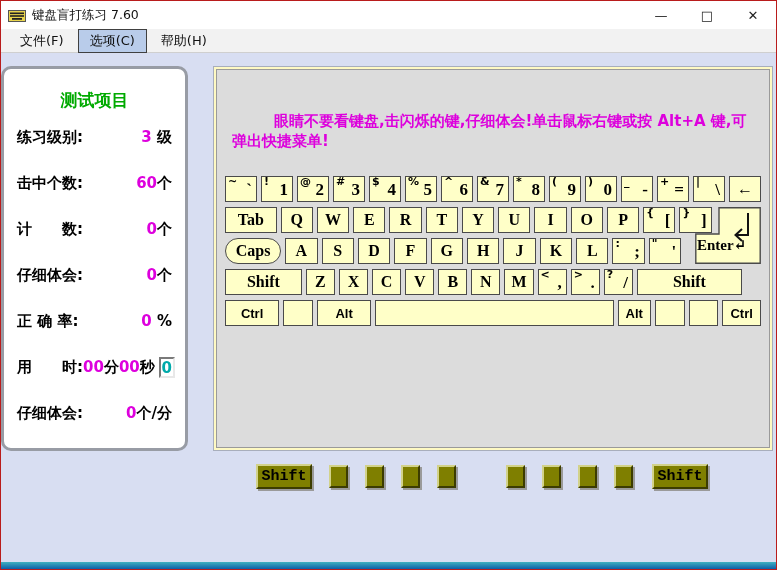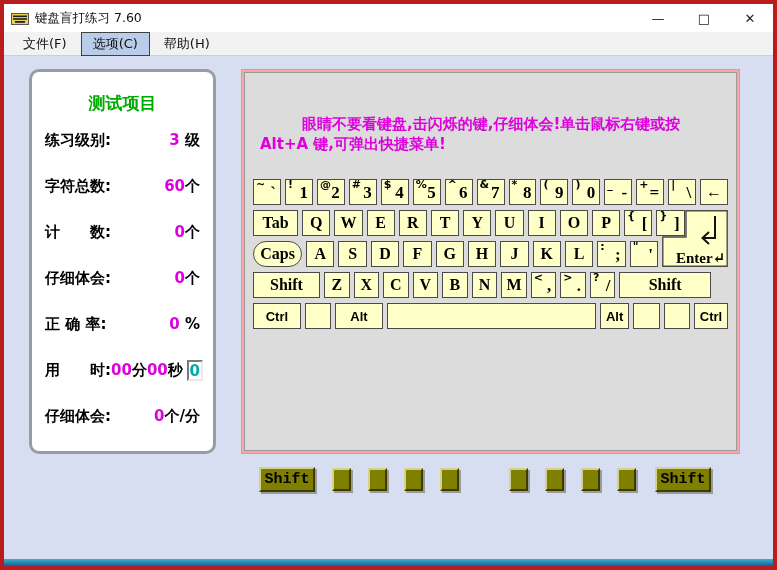--- a/index.html
+++ b/index.html
@@ -1,74 +1,74 @@
 <!DOCTYPE html>
 <html><head>
 <meta charset="utf-8">
 <style>
   * { margin:0; padding:0; box-sizing:border-box; }
   html,body { background:#9aa0b0; }
   .app {
     width:777px; height:570px; position:relative; overflow:hidden;
     background:#D8DEF2;
     font-family:"DejaVu Sans","Liberation Sans",sans-serif;
-    border:4px solid #b91c1c;
+    border:1px solid #b91c1c;
   }
   
   .titlebar { height:28px; background:#ffffff; display:flex; align-items:center; padding-left:7px; }
   .app-icon { width:18px; height:15px; margin-right:6px; flex:0 0 auto; }
   .title-text { font-size:12.5px; color:#111; }
   .win-controls { margin-left:auto; display:flex; height:100%; }
   .win-btn { width:46px; height:100%; display:flex; align-items:center; justify-content:center;
              font-size:13px; color:#222; font-family:"DejaVu Sans",sans-serif; }
   
   .menubar { height:24px; background:#f2f2f2; display:flex; align-items:center;
              padding-left:8px; font-size:13px; color:#111; border-bottom:1px solid #cfcfcf; }
   .menu-item { padding:2px 11px; margin-right:4px; }
   .menu-item.highlighted { background:#B9CCEA; outline:1px solid #404040; }
   
   .heading { text-align:center; color:#DD1111; font-weight:bold; font-size:25px;
              margin-top:11px; padding-left:55px; letter-spacing:1px;
              font-family:"DejaVu Sans",sans-serif; }
   
-  .main-row { display:flex; align-items:flex-start; margin-top:13px; padding-left:25px; }
+  .main-row { display:flex; align-items:flex-start; margin-top:13px; }
   
   .stats-panel { width:187px; height:385px; background:#ffffff; border:3px solid #989ca5;
                  border-radius:10px; padding:6px 13px 0 13px; }
   .stats-title { color:#00AA00; font-weight:bold; font-size:17px; text-align:center; margin:14px 0 2px; }
   .stats-row { height:46px; display:flex; align-items:center; justify-content:space-between;
                font-weight:bold; font-size:15px; color:#000; }
   .slabel { white-space:pre; }
   .sparts { display:flex; align-items:center; white-space:pre; }
   .sv { color:#DD00DD; }
   .sk { color:#000; }
   .sbox { display:inline-block; width:16px; height:21px; margin-left:4px; text-align:center;
           background:#fff; color:#00AAAA; font-size:15px; line-height:19px;
           border:2px solid; border-color:#7a7a7a #e8e8e8 #e8e8e8 #7a7a7a; }
   
-  .kb-outer { margin-left:25px; width:499px; height:385px; background:#fca5a5;
+  .kb-outer { margin-left:25px; width:560px; height:385px; background:#fef9c3;
               border:1px solid #a8aebc; padding:2px; }
   .kb-inner { width:100%; height:100%; background:#DCDCDC; border:1px solid #9a9a9a; position:relative; }
   .instructions { margin:42px 15px 0 15px; color:#DD00DD; font-weight:bold; font-size:15px;
                   line-height:1.3; text-indent:42px; }
   .kb-rows { position:relative; margin:25px 8px 0 8px; }
   .kb-row { display:flex; gap:4px; height:26px; margin-bottom:5px; }
   .key { position:relative; flex-basis:0; background:#FFFFC8; border:1px solid #4a4a4a; }
   .kspacer { flex-basis:0; visibility:hidden; }
   .kmain { position:absolute; right:4px; bottom:-1px; font-family:"Liberation Serif","DejaVu Serif",serif;
            font-weight:bold; font-size:17px; line-height:1.4; color:#000; }
   .kshift { position:absolute; left:2px; top:-2px; font-size:11px; font-weight:bold; color:#000; }
   .klabel { position:absolute; inset:0; display:flex; align-items:center; justify-content:center;
             font-family:"Liberation Serif","DejaVu Serif",serif; font-weight:bold; font-size:16px; color:#000; }
   .key-mono .klabel { font-family:Liberation Sans, sans-serif; font-size:13px; }
   
   .enter-key { position:absolute; top:31px; right:0; width:66px; height:57px; }
   .enter-key svg { position:absolute; inset:0; }
-  .enter-label { position:absolute; left:2px; bottom:0; font-family:"Liberation Serif","DejaVu Serif",serif;
-                 font-weight:bold; font-size:15px; color:#000;margin-left:12px; }
+  .enter-label { position:absolute; left:2px; bottom:10px; font-family:"Liberation Serif","DejaVu Serif",serif;
+                 font-weight:bold; font-size:15px; color:#000; }
   
   .bottom-bar { display:flex; align-items:center; margin:13px 0 0 255px; width:452px; }
   .shift-btn { width:65px; height:25px; background:#7F7F00; color:#000;
                font-family:"Liberation Mono","DejaVu Sans Mono",monospace; font-weight:bold; font-size:15px;
                display:flex; align-items:center; justify-content:center;
                border:2px solid; border-color:#d2d28a #3c3c00 #3c3c00 #d2d28a;
                box-shadow:2px 2px 0 #9a9a9a; }
   .finger-sq { width:19px; height:23px; background:#7F7F00; margin-left:17px;
                border:2px solid; border-color:#d2d28a #3c3c00 #3c3c00 #d2d28a;
                box-shadow:2px 2px 0 #9a9a9a; }
@@ -109,21 +109,21 @@
   <div class="main-row">
 
     <div class="stats-panel">
       <div class="stats-title">测试项目</div>
       <div id="stats-rows">
           <div class="stats-row">
             <span class="slabel">练习级别:</span>
             <span class="sparts"><span class="sv">3</span><span class="sk"> 级</span></span>
           </div>
           <div class="stats-row">
-            <span class="slabel">字符总数:</span>
+            <span class="slabel">击中个数:</span>
             <span class="sparts"><span class="sv">60</span><span class="sk">个</span></span>
           </div>
           <div class="stats-row">
             <span class="slabel">计　　数:</span>
             <span class="sparts"><span class="sv">0</span><span class="sk">个</span></span>
           </div>
           <div class="stats-row">
             <span class="slabel">仔细体会:</span>
             <span class="sparts"><span class="sv">0</span><span class="sk">个</span></span>
           </div>

